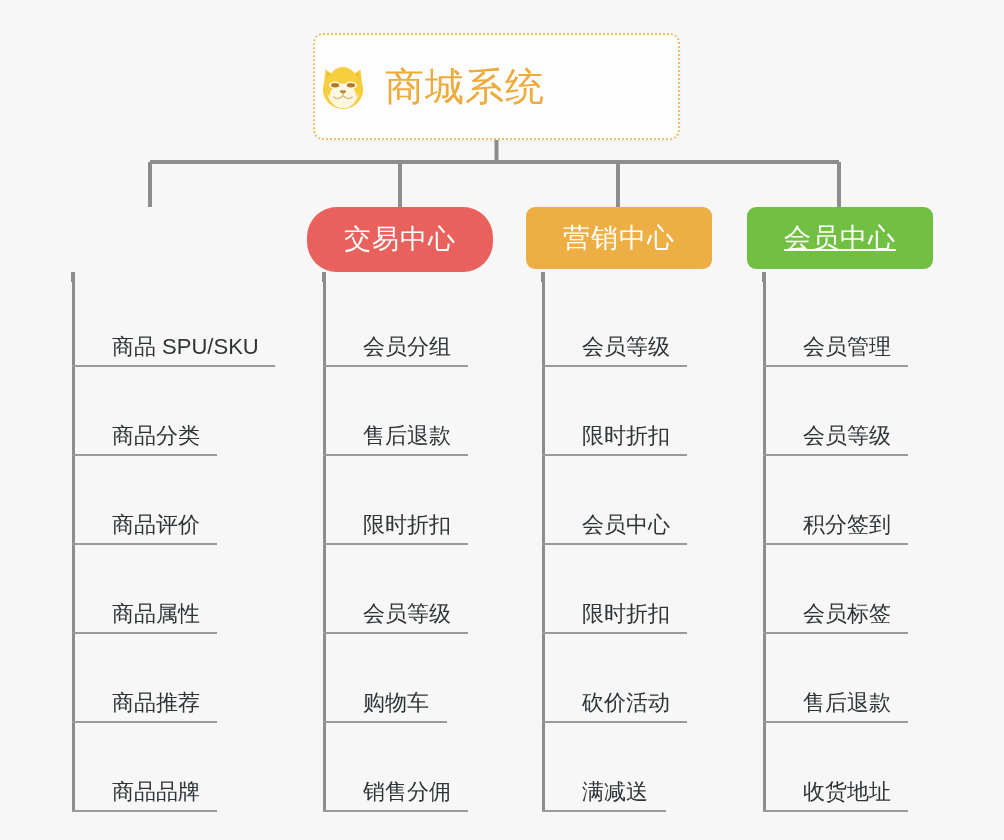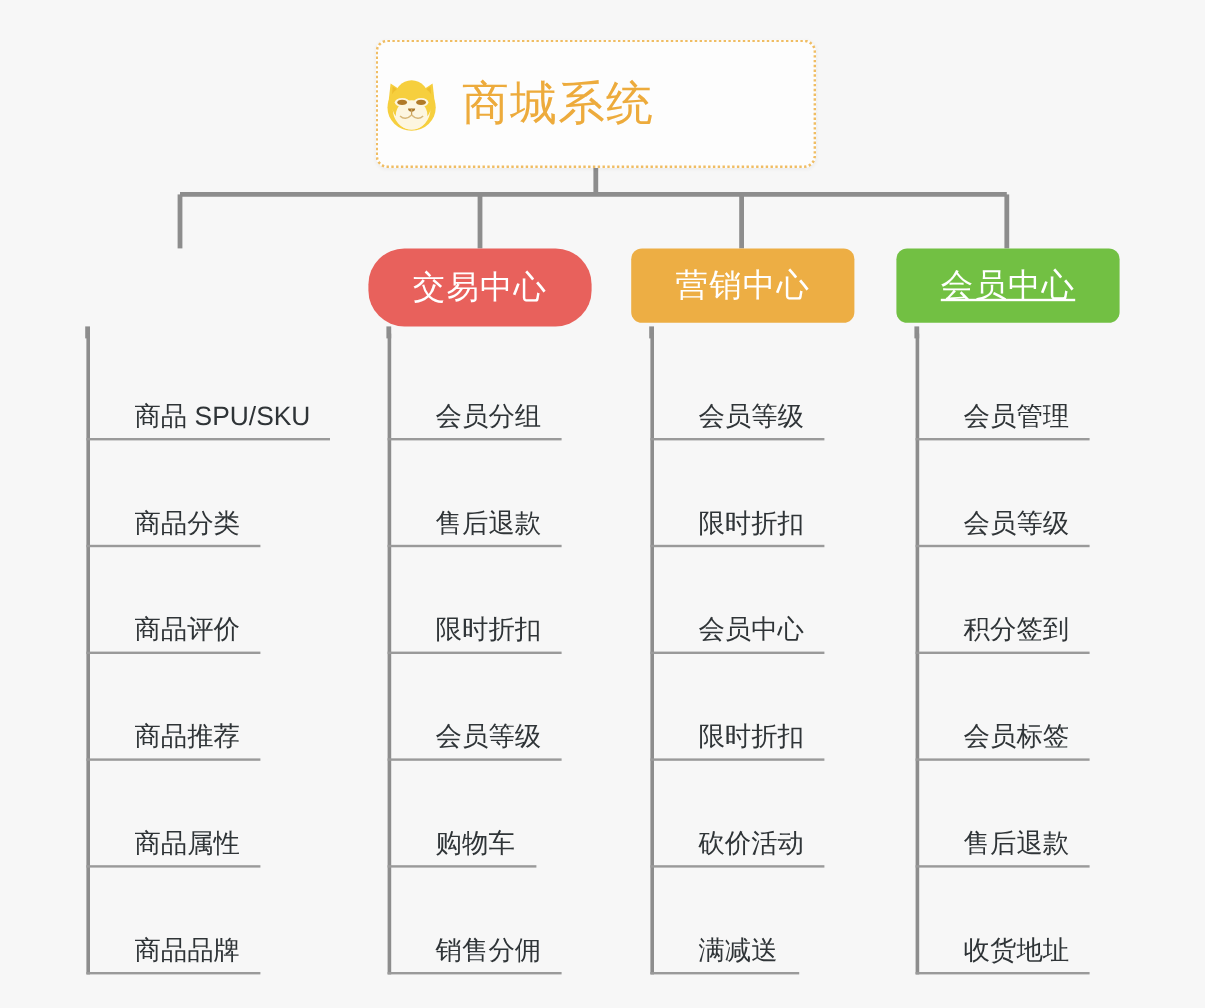--- a/index.html
+++ b/index.html
@@ -188,25 +188,25 @@
     </div>
     <div class="leaf-item">
       <span class="leaf-label">商品分类</span>
       <span class="leaf-rule" style="width:145px;"></span>
     </div>
     <div class="leaf-item">
       <span class="leaf-label">商品评价</span>
       <span class="leaf-rule" style="width:145px;"></span>
     </div>
     <div class="leaf-item">
+      <span class="leaf-label">商品属性</span>
+      <span class="leaf-rule" style="width:145px;"></span>
+    </div>
+    <div class="leaf-item">
       <span class="leaf-label">商品推荐</span>
-      <span class="leaf-rule" style="width:145px;"></span>
-    </div>
-    <div class="leaf-item">
-      <span class="leaf-label">商品属性</span>
       <span class="leaf-rule" style="width:145px;"></span>
     </div>
     <div class="leaf-item">
       <span class="leaf-label">商品品牌</span>
       <span class="leaf-rule" style="width:145px;"></span>
     </div>
   </div>
 
   <div class="leaf-col" style="left:323px;">
     <div class="rail"></div>

